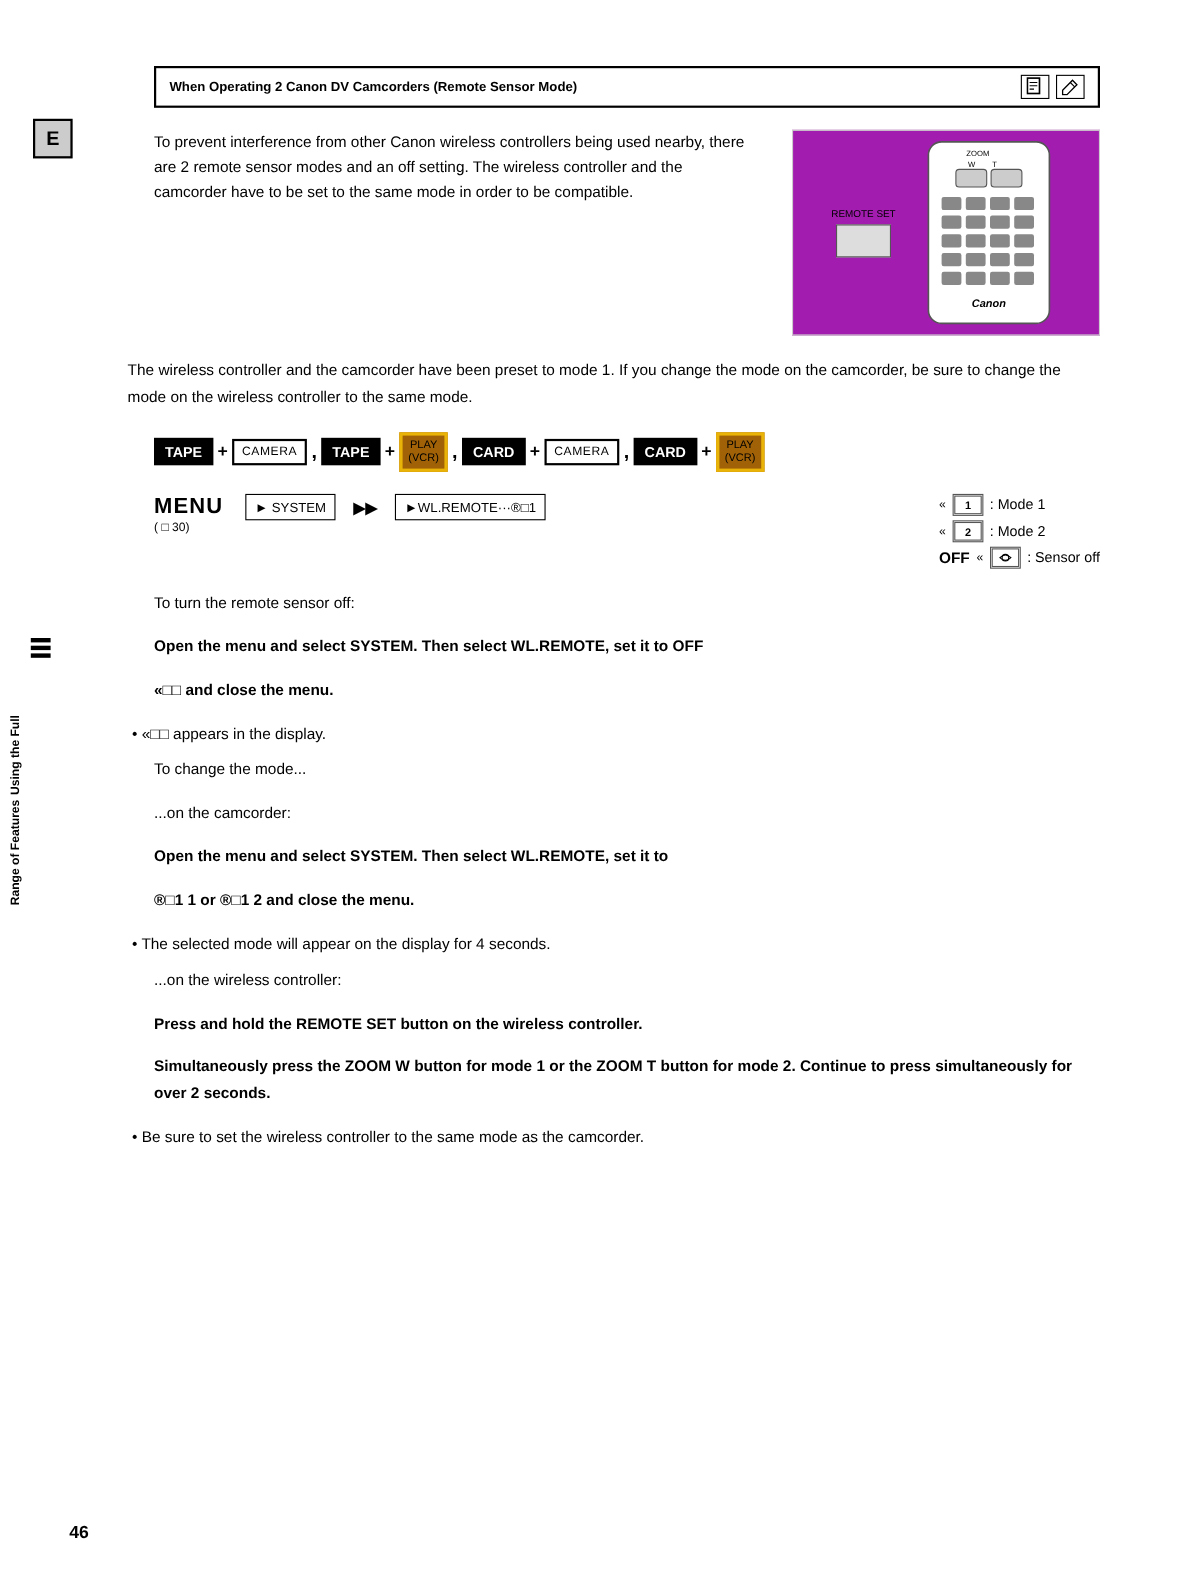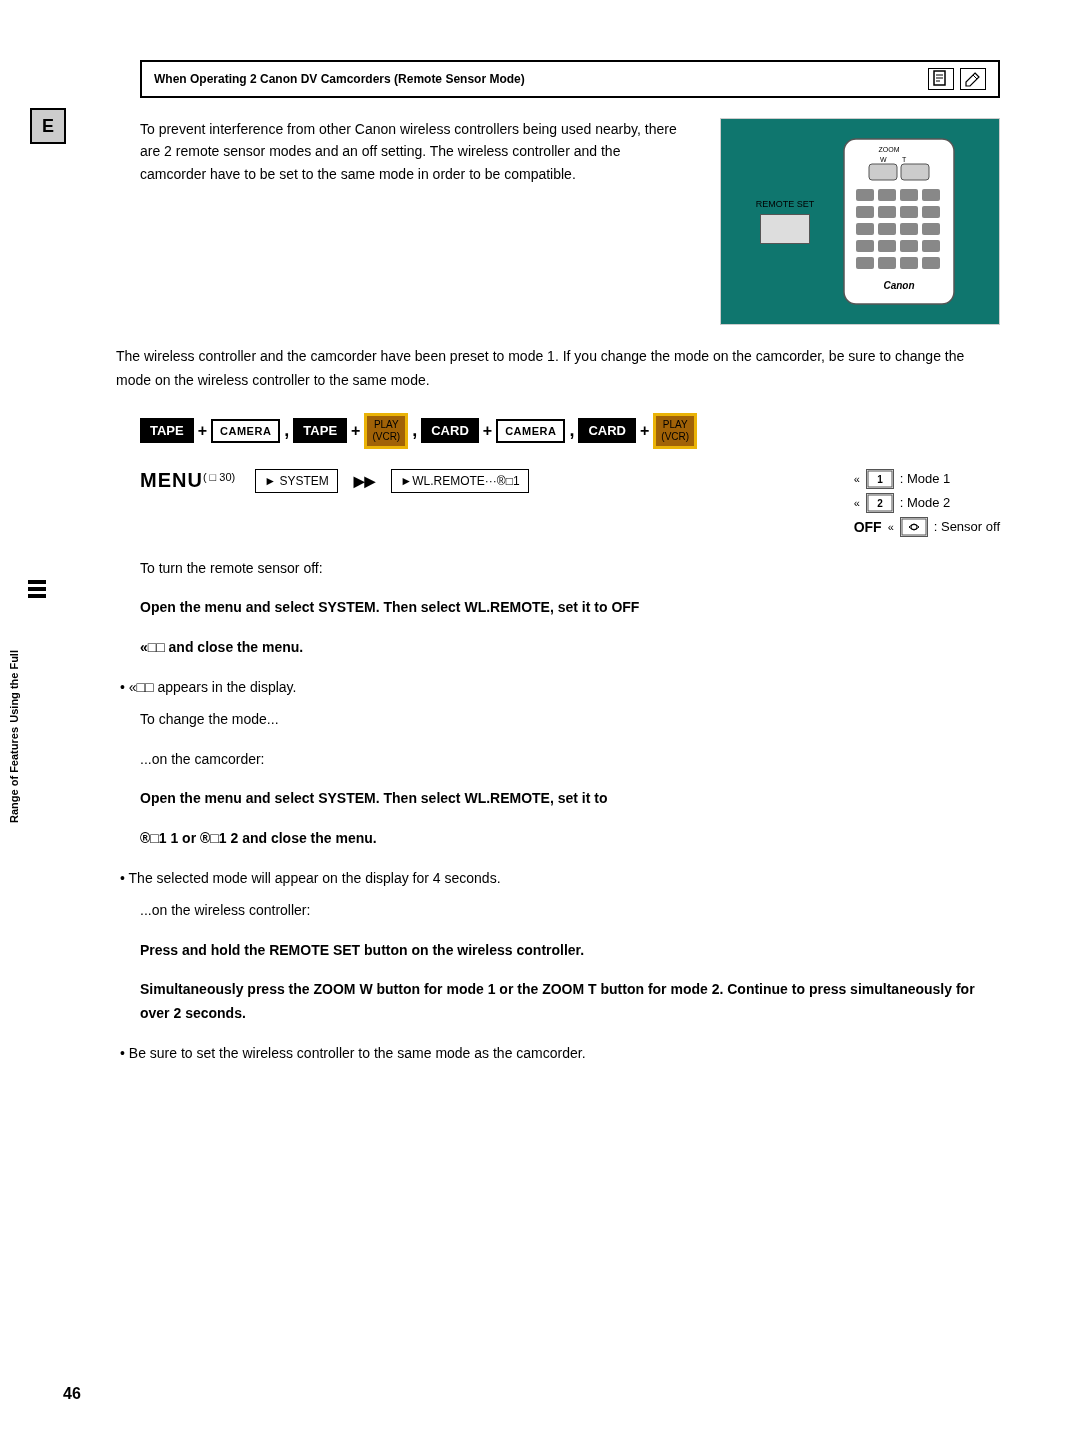--- a/index.html
+++ b/index.html
@@ -93,23 +93,23 @@
       margin-bottom: 20px;
     }
     .intro-text {
       flex: 1;
       font-size: 14px;
       line-height: 1.6;
     }
     .intro-image {
       width: 280px;
       flex-shrink: 0;
-      background: #0f766e;
+      background: #a21caf;
       border: 1px solid #ccc;
-      padding: 15px;
+      padding: 5px;
       display: flex;
       align-items: center;
       justify-content: center;
     }
 
     
     .remote-illustration {
       display: flex;
       gap: 20px;
       align-items: center;
@@ -160,21 +160,21 @@
       background: #000;
       color: #fff;
       font-weight: bold;
       font-size: 13px;
       padding: 5px 10px;
       display: inline-block;
     }
     .btn-camera {
       border: 2px solid #000;
       background: #fff;
-      font-weight: bold;
+      font-weight: normal;
       font-size: 11px;
       padding: 4px 7px;
       display: inline-block;
       letter-spacing: 0.5px;
     }
     .btn-play-vcr {
       border: 3px solid #eab308;
       background: #a16207;
       font-weight: normal;
       font-size: 10px;
@@ -195,20 +195,21 @@
     
     .menu-nav-section {
       margin-left: 40px;
       margin-bottom: 20px;
       display: flex;
       align-items: flex-start;
       gap: 20px;
     }
     .menu-nav-left {
       display: flex;
+      flex-direction: column;
       align-items: flex-start;
     }
     .menu-word {
       font-weight: bold;
       font-size: 20px;
       letter-spacing: 1px;
     }
     .menu-page-ref {
       font-size: 11px;
       margin-top: 2px;

